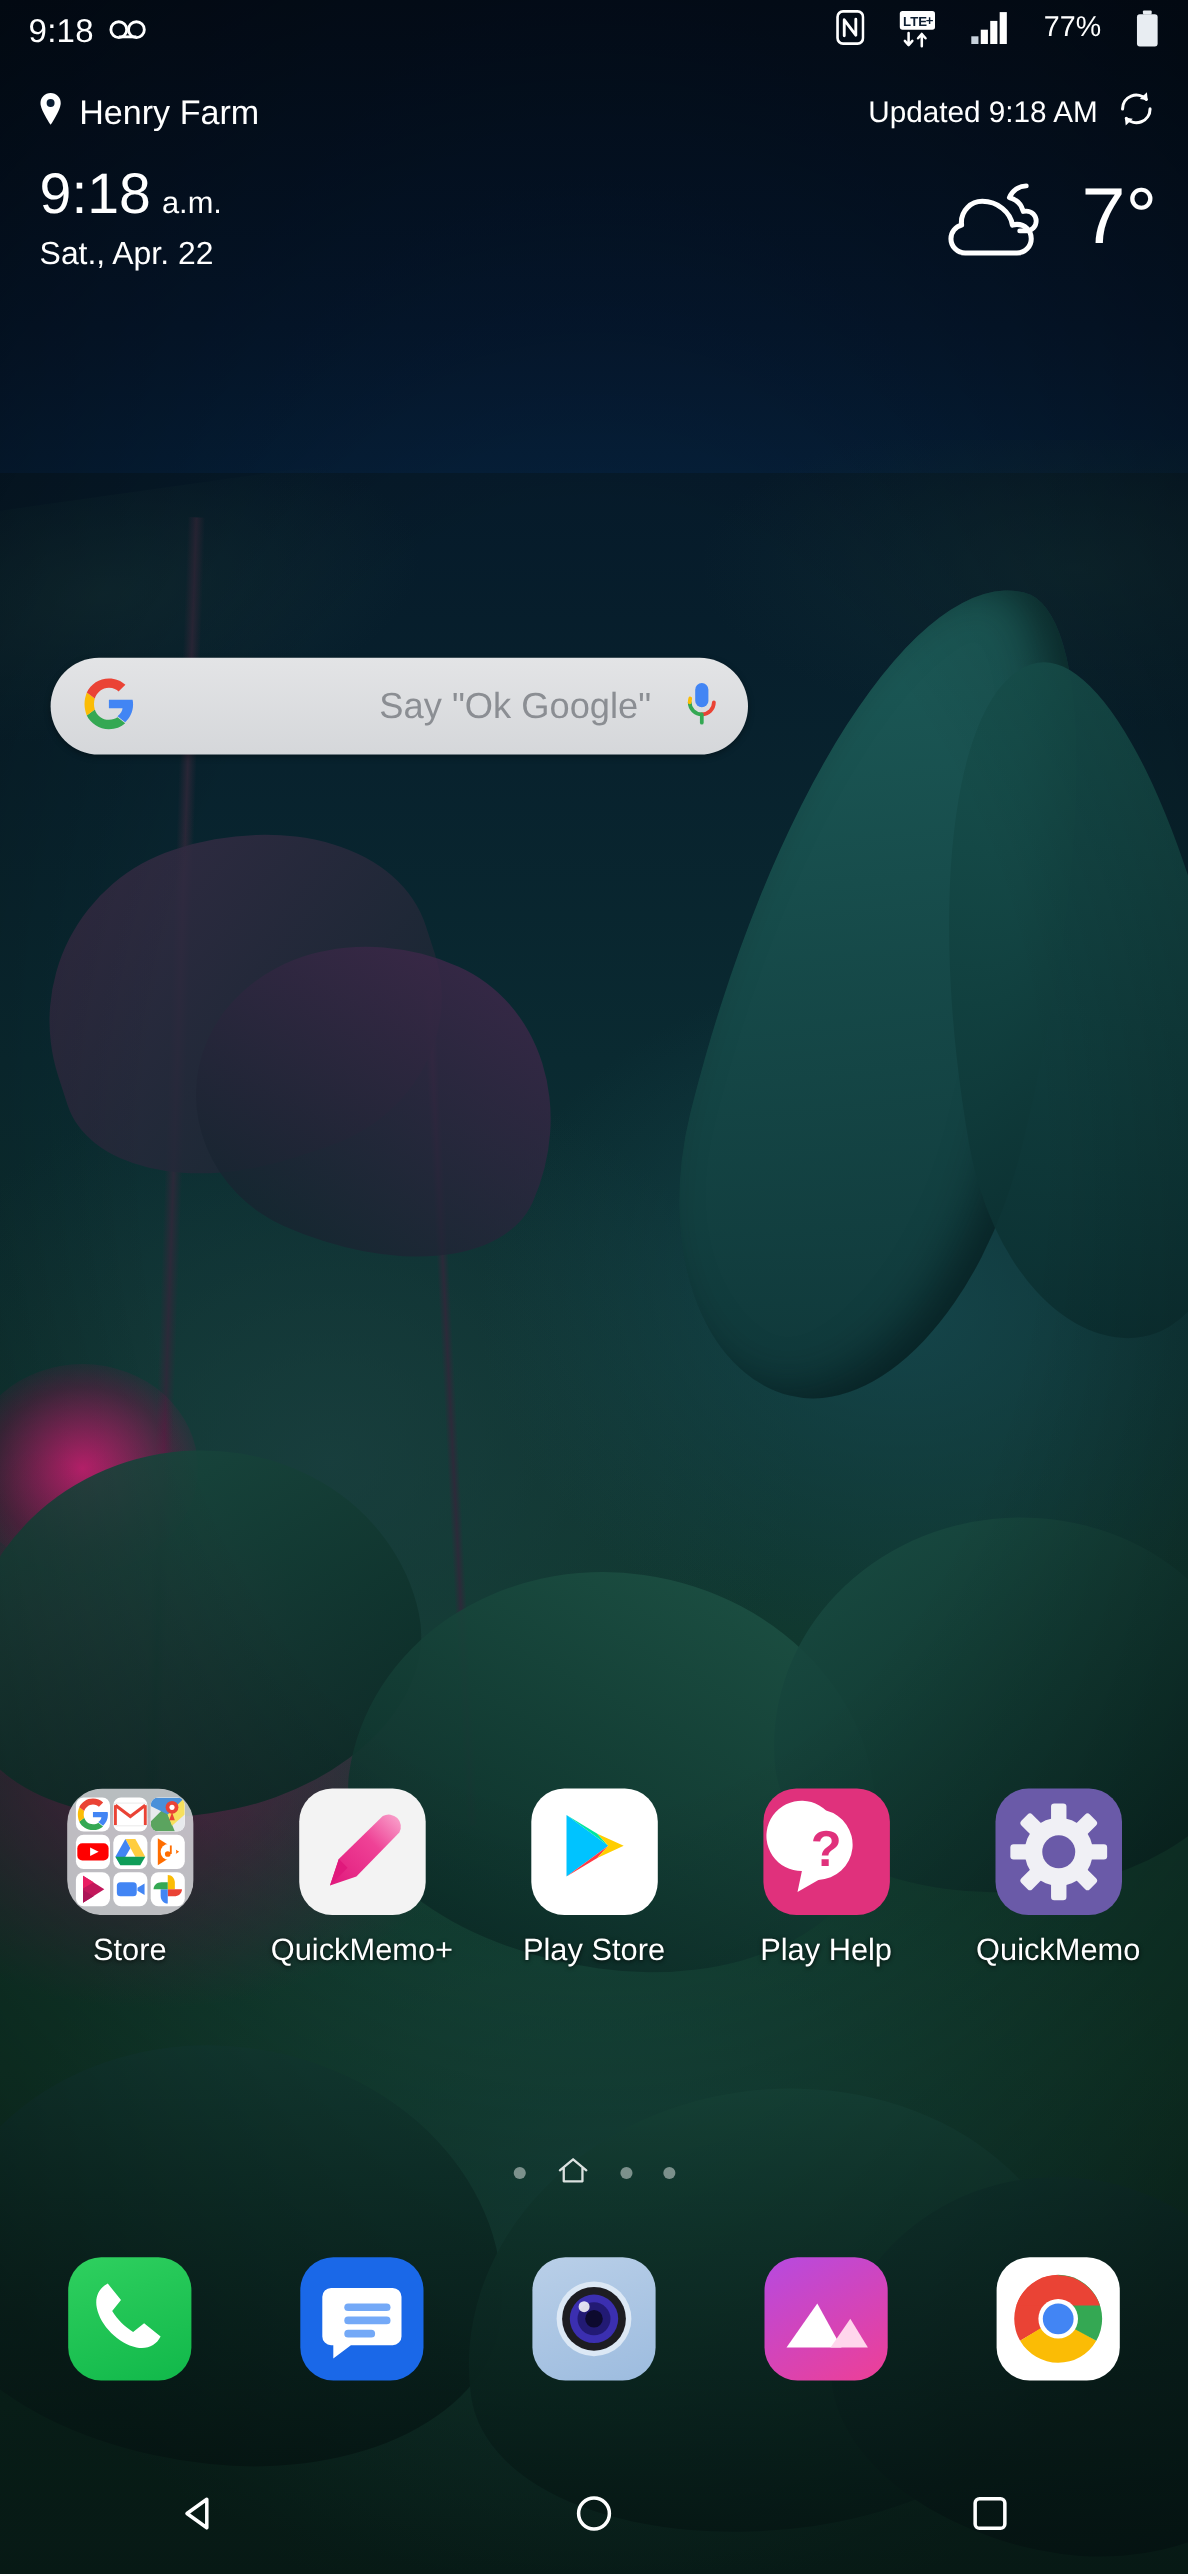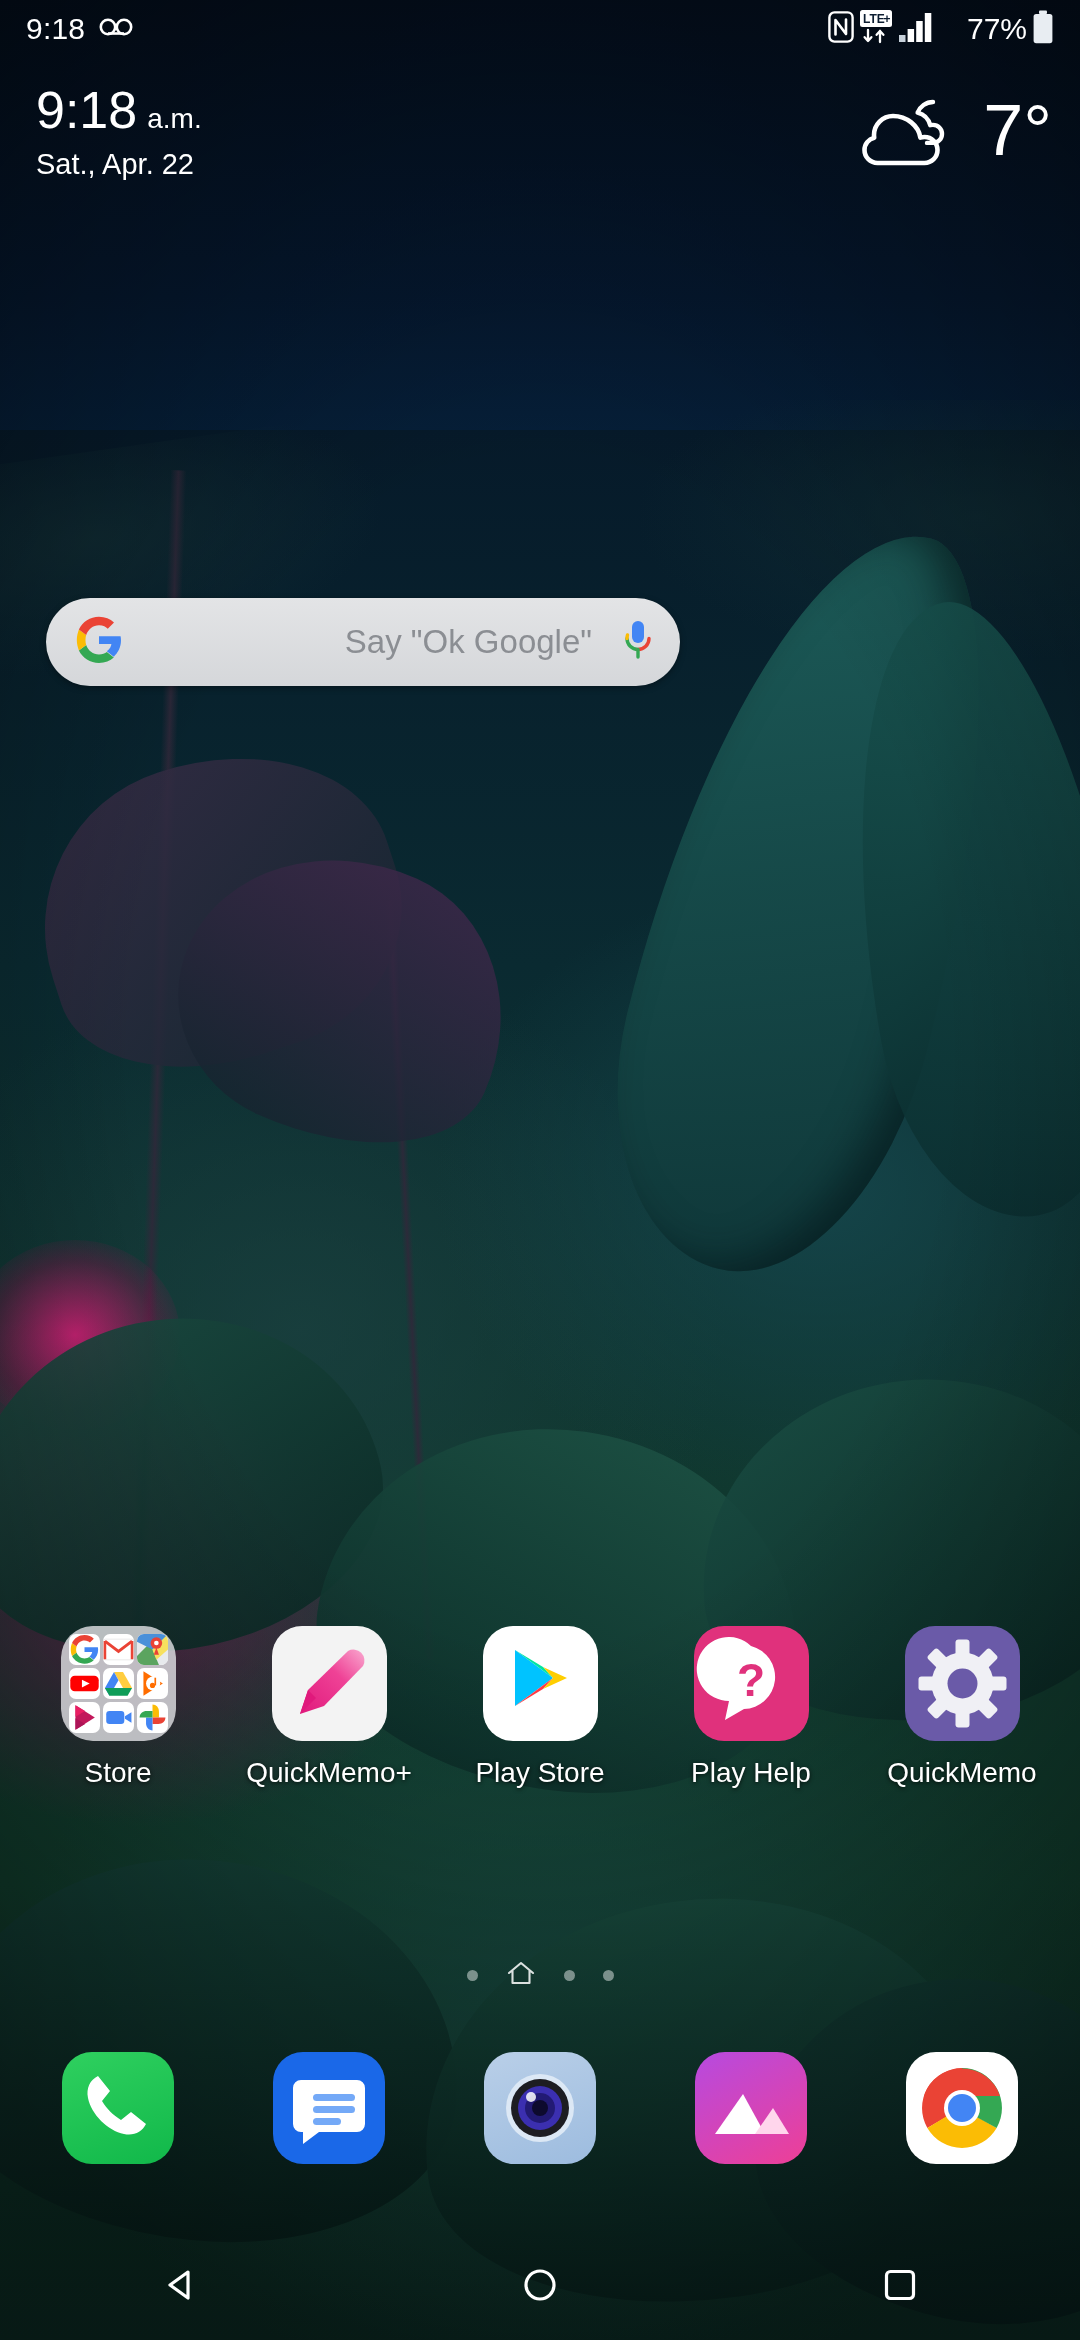--- a/index.html
+++ b/index.html
@@ -103,22 +103,22 @@
   }
 
   
   #statusbar {
     position:absolute; left:0; top:0; width:1080px; height:58px;
     display:flex; align-items:center; justify-content:space-between;
     padding:0 26px; z-index:30; color:#fff;
   }
   .sb-left { display:flex; align-items:center; gap:14px; }
   .sb-clock { font-size:30px; letter-spacing:0.2px; }
-  .sb-right { display:flex; align-items:center; gap:5px; }
-  .sb-batt-pct { font-size:30px;margin-left:28px; }
+  .sb-right { display:flex; gap:31px; }
+  .sb-batt-pct { font-size:26px; }
 
   
   #weather { position:absolute; left:0; top:58px; width:1080px; z-index:20; color:#fff; }
   .w-toprow {
     display:flex; align-items:center; justify-content:space-between;
     padding:22px 28px 0 34px;
   }
   .w-loc { display:flex; align-items:center; gap:14px; font-size:31px; }
   .w-upd { display:flex; align-items:center; gap:16px; font-size:27px; }
   .w-main {
@@ -256,20 +256,42 @@
     <span>
       <svg width="22" height="34" viewBox="0 0 22 34">
         <rect x="7" y="0.5" width="8" height="3.6" rx="1" fill="#e8edf2"></rect>
         <rect x="1.6" y="4" width="18.8" height="29.2" rx="2.6" fill="#e8edf2"></rect>
       </svg>
     </span>
   </div>
 </div>
 
 <div id="weather">
+  <div class="w-toprow">
+    <div class="w-loc">
+      <span>
+        <svg width="24" height="32" viewBox="0 0 24 32">
+          <path d="M12 1.5C6.8 1.5 2.8 5.5 2.8 10.7c0 6.6 9.2 19.8 9.2 19.8s9.2-13.2 9.2-19.8C21.2 5.5 17.2 1.5 12 1.5z" fill="#fff"></path>
+          <circle cx="12" cy="10.6" r="3.6" fill="#0b1e33"></circle>
+        </svg>
+      </span>
+      <span>Henry Farm</span>
+    </div>
+    <div class="w-upd">
+      <span>Updated 9:18 AM</span>
+      <span>
+        <svg width="38" height="38" viewBox="0 0 38 38">
+          <path d="M31.5 19a12.5 12.5 0 0 1-21.6 8.6" fill="none" stroke="#fff" stroke-width="2.8" stroke-linecap="round"></path>
+          <path d="M6.5 19A12.5 12.5 0 0 1 28.1 10.4" fill="none" stroke="#fff" stroke-width="2.8" stroke-linecap="round"></path>
+          <path d="M28.6 3.8 L29.4 11.2 L22.2 10.0 Z" fill="#fff"></path>
+          <path d="M9.4 34.2 L8.6 26.8 L15.8 28.0 Z" fill="#fff"></path>
+        </svg>
+      </span>
+    </div>
+  </div>
 
   <div class="w-main">
     <div class="w-col-left">
       <div class="w-time-line">
         <span class="w-time">9:18</span>
         <span class="w-ampm">a.m.</span>
       </div>
       <div class="w-date">Sat., Apr. 22</div>
     </div>
 

